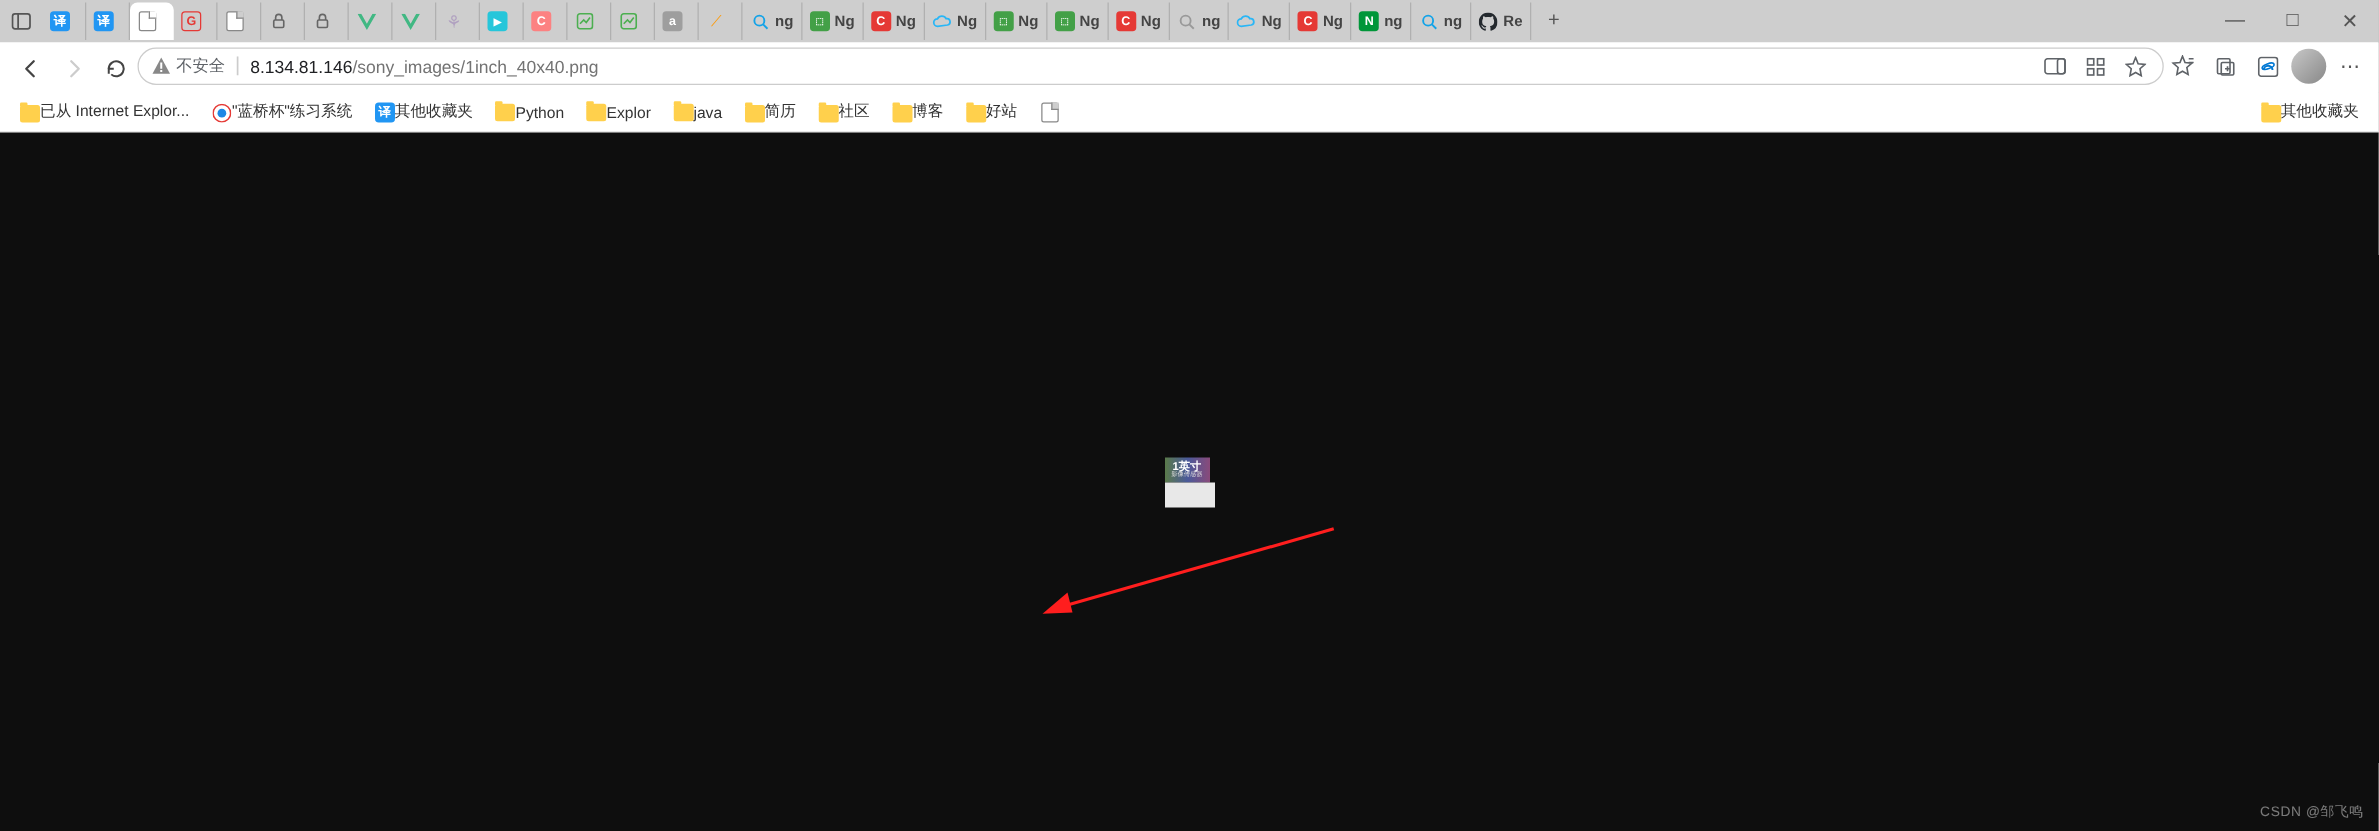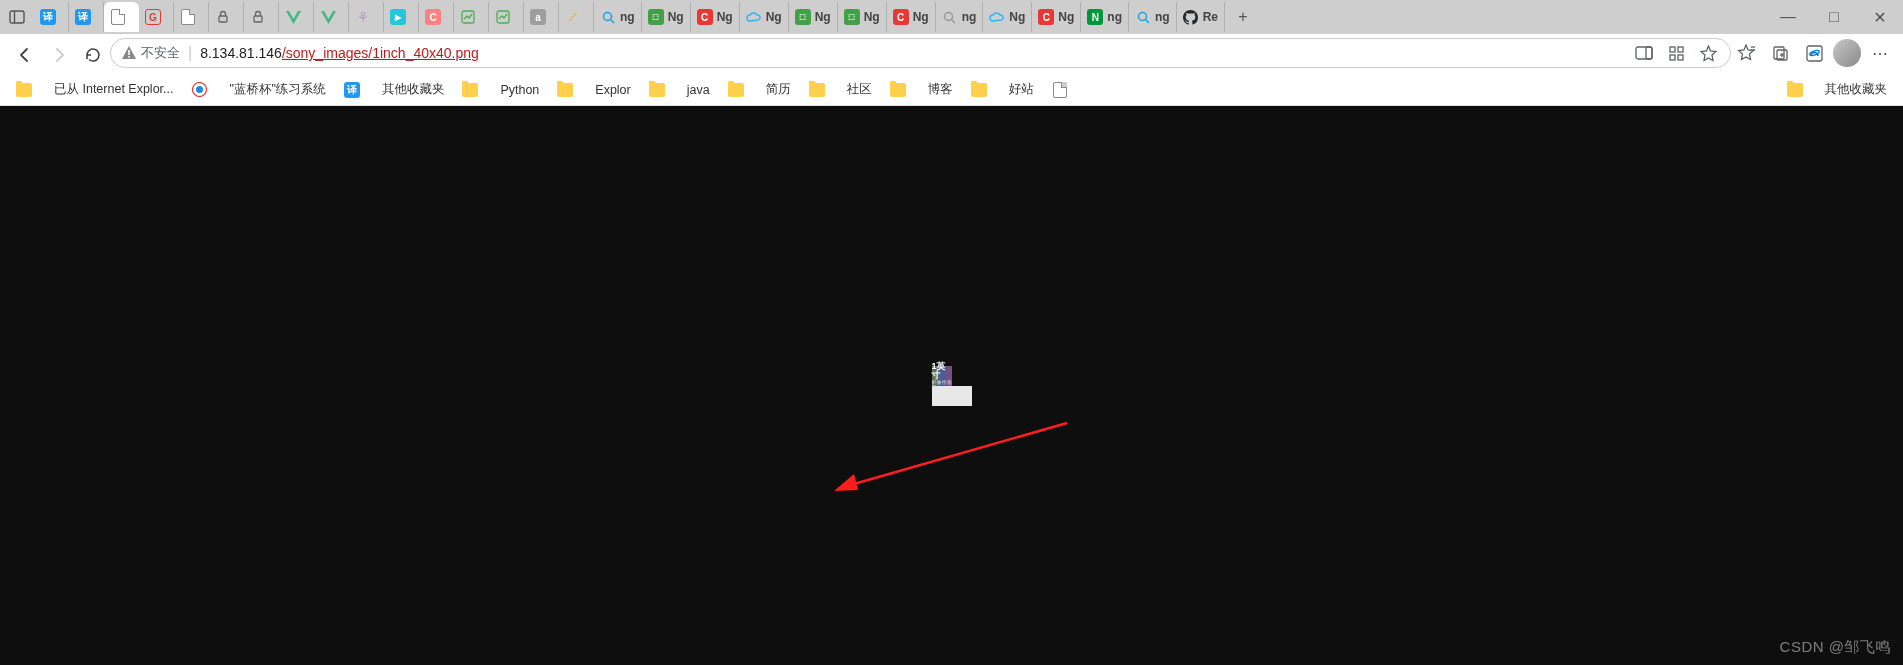--- a/index.html
+++ b/index.html
@@ -17,49 +17,49 @@
     .win-btn { width: 46px; height: 34px; display: flex; align-items: center; justify-content: center; color: #555; cursor: pointer; }
     
     
     .addr-row { height: 40px; display: flex; align-items: flex-start; padding: 4px 8px; gap: 0; background: #fff; }
     .nav-btn { width: 34px; height: 34px; display: flex; align-items: center; justify-content: center; border-radius: 4px; cursor: pointer; color: #555; }
     .nav-btn.disabled { color: #bbb; cursor: default; }
     .addr-bar { flex: 1; height: 30px; background: #fff; border: 1px solid #ccc; border-radius: 16px; display: flex; align-items: center; padding: 0 10px; gap: 8px; }
     .addr-security { display: flex; align-items: center; gap: 4px; color: #5f6368; font-size: 13px; }
     .addr-sep { color: #ccc; }
     .addr-url { font-size: 14px; color: #202124; }
-    .addr-url .path { color: #b91c1c; text-decoration: underline; }
+    .addr-url .path { color: #737373; }
     .addr-right { display: flex; gap: 8px; margin-left: auto; }
     .addr-icon { width: 24px; height: 24px; display: flex; align-items: center; justify-content: center; color: #5f6368; cursor: pointer; }
     .ext-icons { display: flex; gap: 4px; align-items: center; }
     .ext-icon { width: 30px; height: 30px; display: flex; align-items: center; justify-content: center; cursor: pointer; color: #5f6368; border-radius: 4px; }
     .avatar { width: 28px; height: 28px; border-radius: 50%; background: linear-gradient(135deg,#c8c8c8,#888); cursor: pointer; }
     .menu-btn { width: 30px; height: 30px; display: flex; align-items: center; justify-content: center; cursor: pointer; color: #555; font-size: 16px; }
     
     
     .bookmarks { height: 32px; display: flex; align-items: center; padding: 0 8px; gap: 2px; border-bottom: 1px solid #e0e0e0; background: #fff; }
-    .bookmark { display: flex; align-items: center; gap: 22px; padding: 4px 8px; font-size: 12.5px; color: #333; cursor: pointer; border-radius: 4px; white-space: nowrap; }
+    .bookmark { display: flex; align-items: flex-end; gap: 0; padding: 4px 8px; font-size: 12.5px; color: #333; cursor: pointer; border-radius: 4px; white-space: nowrap; }
     .bm-folder { width: 16px; height: 14px; background: #ffd04c; border-radius: 2px; position: relative; }
     .bm-folder::before { content: ""; position: absolute; top: -2px; left: 0; width: 6px; height: 3px; background: #ffd04c; border-radius: 1px 1px 0 0; }
     .bm-icon { width: 16px; height: 16px; display: inline-flex; align-items: center; justify-content: center; }
     .bm-other { margin-left: auto; }
     
     
     .viewport { height: 559px; background: #0e0e0e; display: flex; align-items: center; justify-content: center; position: relative; }
     .img-block { width: 40px; height: 40px; position: relative; }
-    .img-top { width: 20px; height: 20px; background: linear-gradient(90deg,#5a7a4a,#4a5a9a,#8a4a7a); display: flex; flex-direction: column; align-items: center; justify-content: center; }
+    .img-top { width: 36px; height: 20px; background: linear-gradient(90deg,#5a7a4a,#4a5a9a,#8a4a7a); display: flex; flex-direction: column; align-items: center; justify-content: center; }
     .img-top .t1 { font-size: 9px; color: #fff; font-weight: bold; line-height: 1; }
     .img-top .t2 { font-size: 5px; color: #ddd; line-height: 1; }
     .img-bot { width: 40px; height: 20px; background: #e8e8e8; }
     
     
     .arrow { position: absolute; pointer-events: none; }
     
     
-    .watermark { position: absolute; right: 12px; bottom: 8px; font-size: 15px; color: rgba(255,255,255,.45); letter-spacing: .5px; }
+    .watermark { position: absolute; right: 12px; bottom: 8px; font-size: 11px; color: rgba(255,255,255,.45); letter-spacing: .5px; }
     
     
     .fi-sq { width: 16px; height: 16px; border-radius: 3px; display: flex; align-items: center; justify-content: center; font-size: 10px; font-weight: bold; color: #fff; }
     .fi-blue { background: #2196f3; }
     .fi-red { background: #e53935; }
     .fi-green { background: #43a047; }
     .fi-cyan { background: #26c6da; }
     .fi-grey { background: #9e9e9e; }
     .fi-dgreen { background: #009639; }
     .fi-page { width: 14px; height: 16px; border: 1.5px solid #888; border-radius: 2px; background: #fff; position: relative; }

